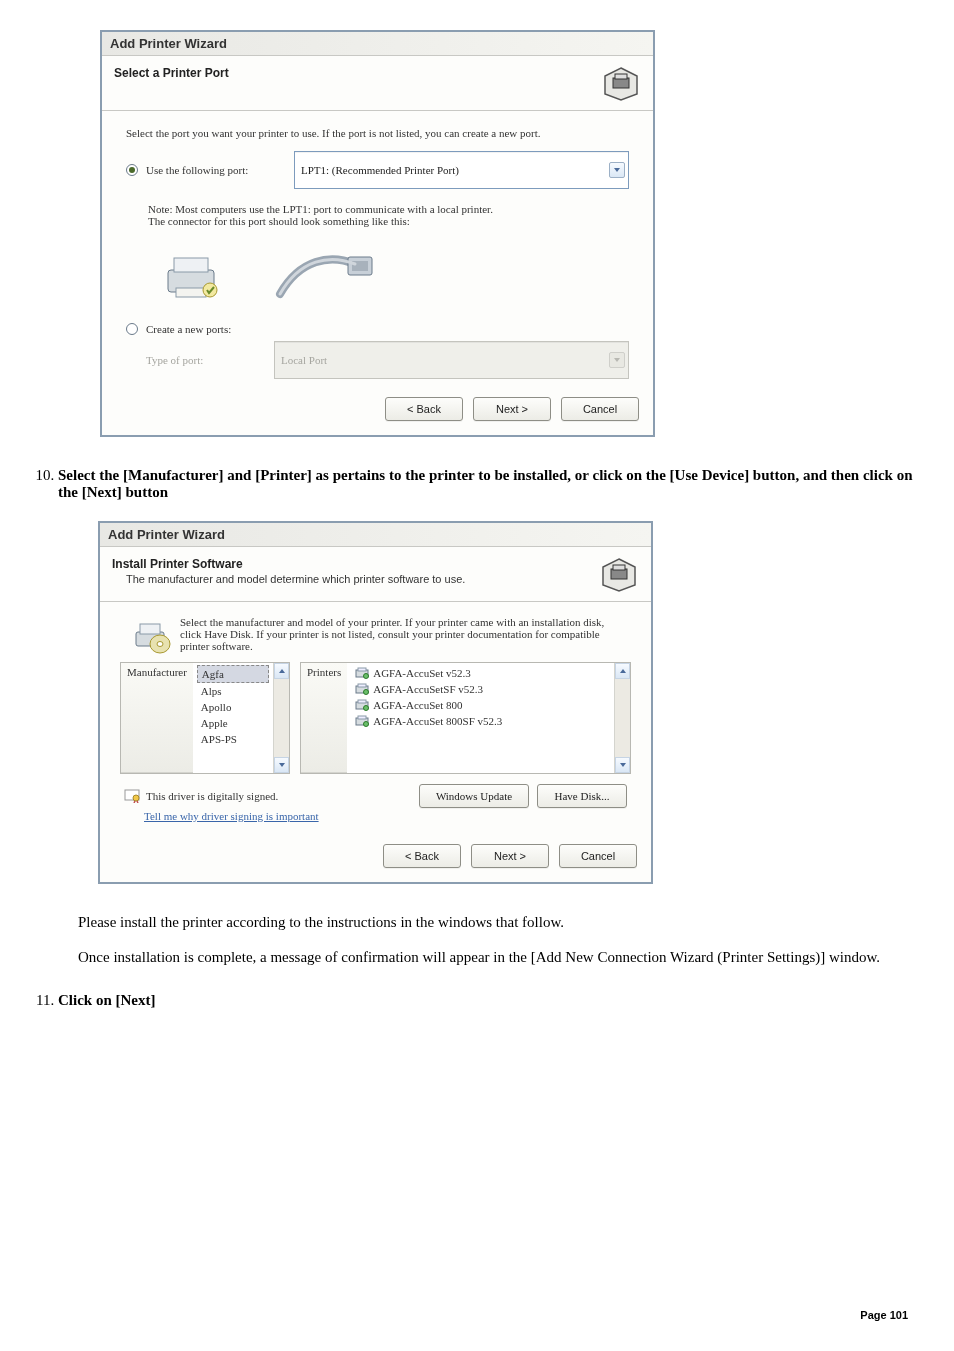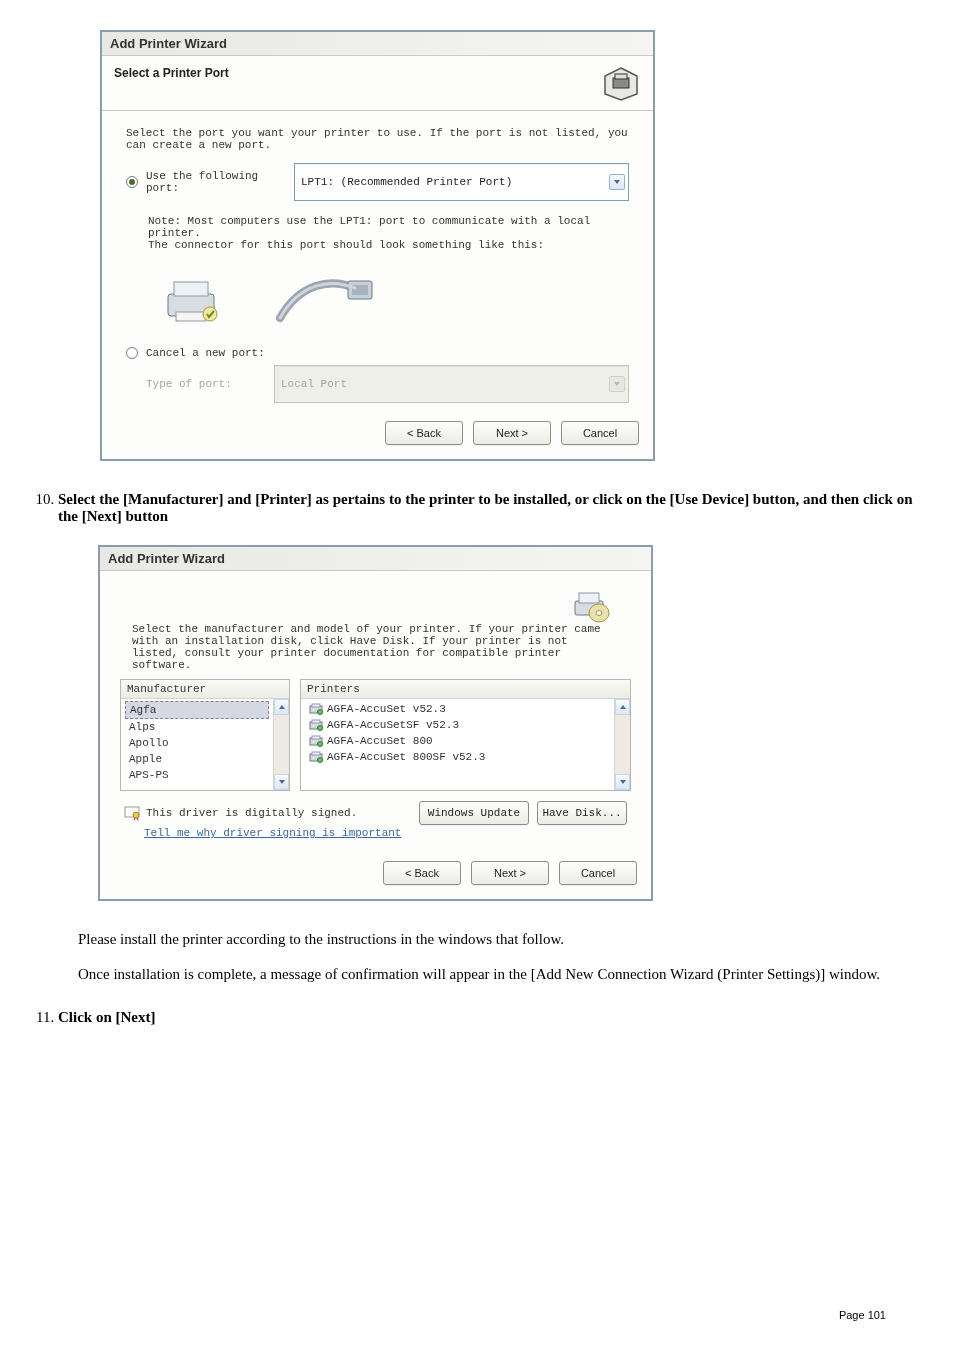--- a/index.html
+++ b/index.html
@@ -47,21 +47,21 @@
       margin-top: 2px;
       margin-left: 14px;
     }
     .icon-printer-logo {
       width: 40px; height: 36px;
       flex: 0 0 40px;
     }
     .icon-printer-logo svg { width: 40px; height: 36px; }
     .dlg-body {
       padding: 12px 18px 6px;
-      font-family: Liberation Mono, monospace;
+      font-family: Liberation Serif, serif;
       font-size: 11px;
       color: #333;
     }
     .instr { margin: 4px 6px 12px; }
     .row { display: flex; align-items: center; margin: 6px 6px; gap: 8px; }
     .radio {
       width: 12px; height: 12px;
       border: 1px solid #6a7a8a;
       border-radius: 50%;
       background: #fff;
@@ -124,21 +124,21 @@
     
     .two-col {
       display: flex;
       gap: 10px;
       margin: 4px 2px 6px;
     }
     .col {
       background: #fff;
       border: 1px solid #b8b8b2;
       height: 112px;
-      display: flex; flex-direction: column;
+      display: flex; flex-direction: row;
       font-size: 11px;
     }
     .col-header {
       padding: 3px 6px;
       border-bottom: 1px solid #d4d4ce;
       background: linear-gradient(#fafaf6, #ecece6);
     }
     .col-body {
       flex: 1;
       overflow: hidden;
@@ -158,47 +158,46 @@
       height: 16px;
       background: linear-gradient(#f6faff, #dae7f5);
       border: 1px solid #c6d4e4;
       display: flex; align-items: center; justify-content: center;
     }
     .sbtn svg { width: 8px; height: 8px; }
     .leftcol { flex: 0 0 170px; }
     .rightcol { flex: 1; }
     .install-icon { width: 40px; height: 40px; flex:0 0 40px; margin-right: 8px; }
     .install-head {
-      display: flex; align-items: flex-end;
+      display: flex; align-items: center;
       padding: 12px 14px 4px;
       font-size: 11px;
-      flex-direction: column;
     }
     .install-txt { color: #333; }
     .signed-row {
       display: flex; align-items: center; gap: 6px;
       padding: 4px 6px 2px;
       font-size: 11px;
     }
     .signed-row .cert-ic { width: 16px; height: 14px; }
     .signed-btns { margin-left: auto; display: flex; gap: 8px; }
     .link {
       color: #3a66aa; text-decoration: underline;
       font-size: 11px; margin: 0 0 10px 26px; display: inline-block;
     }
     
     .para { margin: 0 0 18px 52px; }
     ol.steps { list-style: decimal; padding-left: 28px; margin: 0; }
     ol.steps > li { margin-bottom: 26px; }
     .bold { font-weight: bold; }
     .pagenum {
       position: absolute;
-      right: 38px;
-      font-size: 11px;
-      font-weight: normal;
+      right: 16px;
+      font-size: 11px;
+      font-weight: bold;
       font-family: Arial, sans-serif;
     }
     .page-wrap { position: relative; min-height: 1291px; }
     .printer-item-icon { width:14px; height:12px; flex:0 0 14px; }
   </style>
 </head>
 <body>
 <div class="page-wrap">
 
 <div class="dialog">
@@ -247,21 +246,21 @@
         <svg viewBox="0 0 110 70">
               <path d="M10 55 C 30 20, 60 15, 85 25" stroke="#9aa6b2" stroke-width="8" fill="none" stroke-linecap="round"></path>
               <rect x="78" y="18" width="24" height="18" rx="2" fill="#c8d0d8" stroke="#6a7a8a"></rect>
               <rect x="82" y="22" width="16" height="10" fill="#a8b2bc"></rect>
               <path d="M10 55 C 30 20, 60 15, 85 25" stroke="#d0d6dc" stroke-width="3" fill="none" stroke-linecap="round"></path>
             </svg>
       </div>
     </div>
     <div class="row">
       <span class="radio"></span>
-      <span class="radio-label">Cancel a new port:</span>
+      <span class="radio-label">Create a new ports:</span>
     </div>
     <div class="row" style="margin-left:26px">
       <span class="radio-label" style="width:120px;color:#a6a6a0">Type of port:</span>
       <div class="select disabled">
         <span>Local Port</span>
         <span class="dd-btn disabled">
               <svg viewBox="0 0 8 8">
                 <path d="M1 2 L4 6 L7 2 Z" fill="#b8b8b2"></path>
               </svg>
             </span>
@@ -276,20 +275,33 @@
 </div>
 
 
 <ol class="steps" start="10">
   <li>
     <span class="bold">Select the [Manufacturer] and [Printer] as pertains to the printer to be installed, or click on the [Use Device] button, and then click on the [Next] button</span>
 
     
     <div class="dialog" style="margin-top:20px; margin-left:40px;">
       <div class="dlg-title">Add Printer Wizard</div>
+      <div class="dlg-head">
+        <div class="dlg-head-text">
+          <div class="dlg-head-title">Install Printer Software</div>
+          <div class="dlg-head-sub">The manufacturer and model determine which printer software to use.</div>
+        </div>
+        <div class="icon-printer-logo">
+          <svg viewBox="0 0 40 36">
+                <polygon points="20,2 36,10 36,28 20,34 4,28 4,10" fill="#e8e8e4" stroke="#555" stroke-width="1.5"></polygon>
+                <rect x="12" y="12" width="16" height="10" fill="#888" stroke="#333"></rect>
+                <rect x="14" y="8" width="12" height="5" fill="#ddd" stroke="#333"></rect>
+              </svg>
+        </div>
+      </div>
       <div class="dlg-body" style="padding-top:0">
         <div class="install-head">
           <div class="install-icon">
             <svg viewBox="0 0 40 40">
                   <rect x="4" y="18" width="28" height="14" rx="2" fill="#d6dce0" stroke="#6a7a8a"></rect>
                   <rect x="8" y="10" width="20" height="10" fill="#eef1f4" stroke="#8a9aa8"></rect>
                   <ellipse cx="28" cy="30" rx="10" ry="9" fill="#e8e2b0" stroke="#a89830"></ellipse>
                   <ellipse cx="28" cy="30" rx="3" ry="2.5" fill="#fff" stroke="#a89830"></ellipse>
                 </svg>
           </div>

